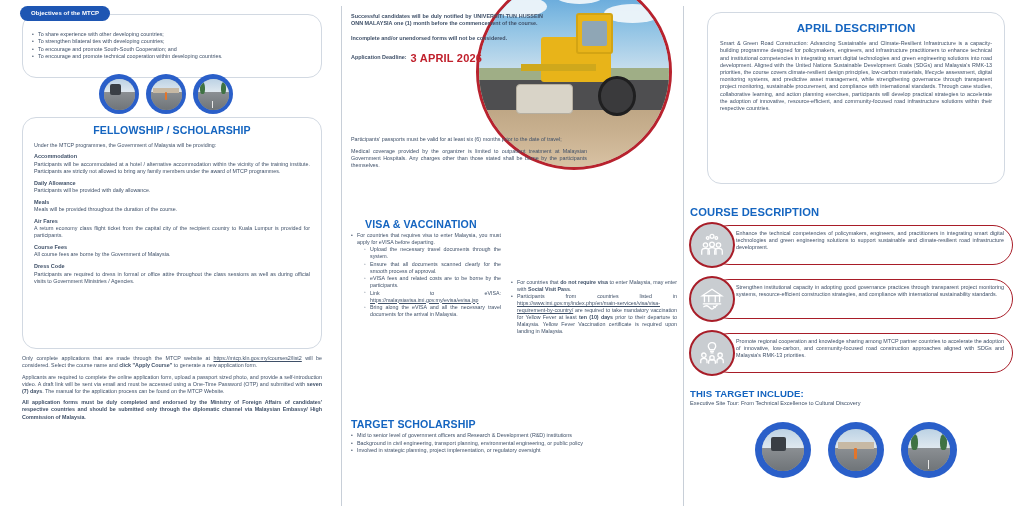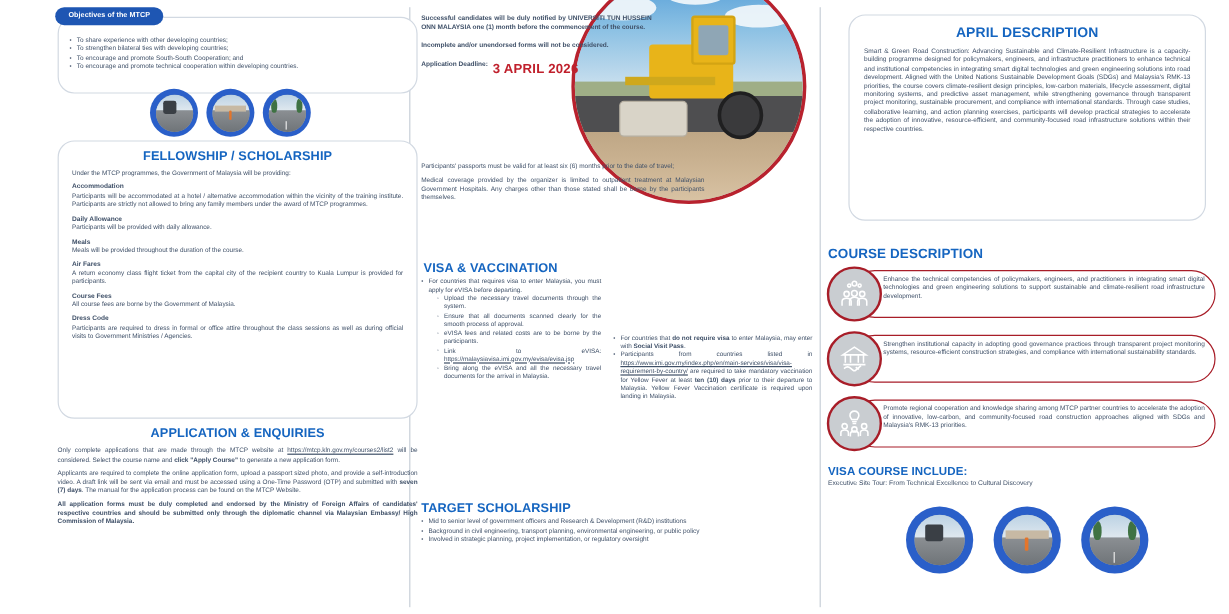--- a/index.html
+++ b/index.html
@@ -38,21 +38,21 @@
     margin-bottom:0.4px;
   }
   .bullets li:before {
     content:"\2022";
     position:absolute; left:0; top:-0.2px;
     font-size:5px;
   }
   .subbullets li:before { content:"\25E6"; font-size:5px; }
 
   
-  .col-left { position:absolute; left:0; top:0; width:341px; height:420px;margin-left:26px; }
+  .col-left { position:absolute; left:0; top:0; width:341px; height:420px; }
 
   .card {
     border:0.7px solid #d2d9e2;
     border-radius:14px;
     background:#fff;
   }
 
   .objectives-card {
     position:absolute; left:22px; top:14px; width:300px; height:64px;
     padding:16px 9px 4px 9px;
@@ -142,29 +142,29 @@
   .roller { position:absolute; left:18%; top:22%; width:66%; height:52%; }
   .roller .body { position:absolute; left:22%; top:18%; width:56%; height:46%; background:#e8b419; border-radius:3px; }
   .roller .cab  { position:absolute; left:50%; top:-6%; width:30%; height:42%; background:#e8b419; border-radius:3px; border:2px solid #d3a413; }
   .roller .cab .glass { position:absolute; inset:16% 12%; background:#8fa6b5; border-radius:2px; }
   .roller .drum1 { position:absolute; left:2%; bottom:4%; width:46%; height:30%; background:#d9d4c8; border-radius:4px; border:1px solid #b5aea0;}
   .roller .drum2 { position:absolute; right:2%; bottom:2%; width:30%; height:40%; background:#3a3a3c; border-radius:50%; border:3px solid #1f1f20;}
   .roller .arm { position:absolute; left:6%; top:46%; width:60%; height:7%; background:#cfa81c; }
 
   .mid-top { position:absolute; left:10px; top:13px; width:192px; }
   .mid-top p { font-size:5.45px; font-weight:bold; color:#3f5068; margin-bottom:8px; }
-  .deadline-row { display:flex; align-items:flex-start; gap:4px; margin-top:4px; }
+  .deadline-row { display:flex; align-items:center; gap:4px; margin-top:4px; }
   .deadline-lbl { font-size:5.45px; font-weight:bold; }
   .deadline-val { font-size:11px; font-weight:bold; color:#c0202c; letter-spacing:0.2px; }
 
   .mid-para { position:absolute; left:10px; width:236px; }
   .mid-para p { font-size:5.4px; margin-bottom:4.6px; }
   .mid-p1 { top:136px; }
 
-  .visa-head { position:absolute; left:12px; top:218px; font-size:10.6px; }
+  .visa-head { position:absolute; left:24px; top:218px; font-size:10.6px; }
   .visa-cols { position:absolute; left:10px; top:232px; width:326px; display:flex; gap:10px; }
   .visa-col-a { width:150px; }
   .visa-col-b { width:166px; padding-top:47px; }
   .visa-cols li { font-size:5.3px; }
   .visa-cols .subbullets { margin-left:7px; margin-top:0.5px; }
 
   .target-head { position:absolute; left:10px; top:418px; font-size:10.6px; }
   .target-list { position:absolute; left:10px; top:432px; width:326px; }
   .target-list li { font-size:5.4px; margin-bottom:0.6px; }
 
@@ -281,21 +281,20 @@
         <span class="lbl">Course Fees</span>
         <p>All course fees are borne by the Government of Malaysia.</p>
       </div>
       <div class="grp">
         <span class="lbl">Dress Code</span>
         <p>Participants are required to dress in formal or office attire throughout the class sessions as well as during official visits to Government Ministries / Agencies.</p>
       </div>
     </div>
 
     <div class="app-block">
-      <div class="sec-title">APPLICATION &amp; ENQUIRIES</div>
       <p><span>Only complete applications that are made through the MTCP website at </span><span class="link">https://mtcp.kln.gov.my/courses2/list2</span><span> will be considered. Select the course name and </span><b>click "Apply Course"</b><span> to generate a new application form.</span></p>
       <p><span>Applicants are required to complete the online application form, upload a passport sized photo, and provide a self-introduction video. A draft link will be sent via email and must be accessed using a One-Time Password (OTP) and submitted with </span><b>seven (7) days</b><span>. The manual for the application process can be found on the MTCP Website.</span></p>
       <p class="b">All application forms must be duly completed and endorsed by the Ministry of Foreign Affairs of candidates' respective countries and should be submitted only through the diplomatic channel via Malaysian Embassy/ High Commission of Malaysia.</p>
     </div>
   </div>
 
   <div class="col-mid">
 
     <div class="hero-wrap">
       <div class="hero-circle">
@@ -421,21 +420,21 @@
           <circle cx="4.5" cy="14" r="2"></circle>
             <circle cx="19.5" cy="14" r="2"></circle>
             <circle cx="12" cy="16.5" r="2"></circle>
           <path d="M1.6 21.5v-2.3c0-1.4 1.3-2.3 2.9-2.3s2.9.9 2.9 2.3v2.3"></path>
           <path d="M16.6 21.5v-2.3c0-1.4 1.3-2.3 2.9-2.3s2.9.9 2.9 2.3v2.3"></path>
           <path d="M8.9 21.9v-1.8c0-1.4 1.4-2.3 3.1-2.3s3.1.9 3.1 2.3v1.8"></path>
         </svg>
       </div>
     </div>
 
-    <div class="sec-title left include-head">VISA COURSE INCLUDE:</div>
+    <div class="sec-title left include-head">THIS TARGET INCLUDE:</div>
     <div class="include-sub">Executive Site Tour: From Technical Excellence to Cultural Discovery</div>
 
     <div class="circle-row circles-right">
       <div class="circ">
         <div class="inner">
             <div class="sky"></div>
             <div class="road"></div>
             <div class="obj1"></div>
           </div>
       </div>

